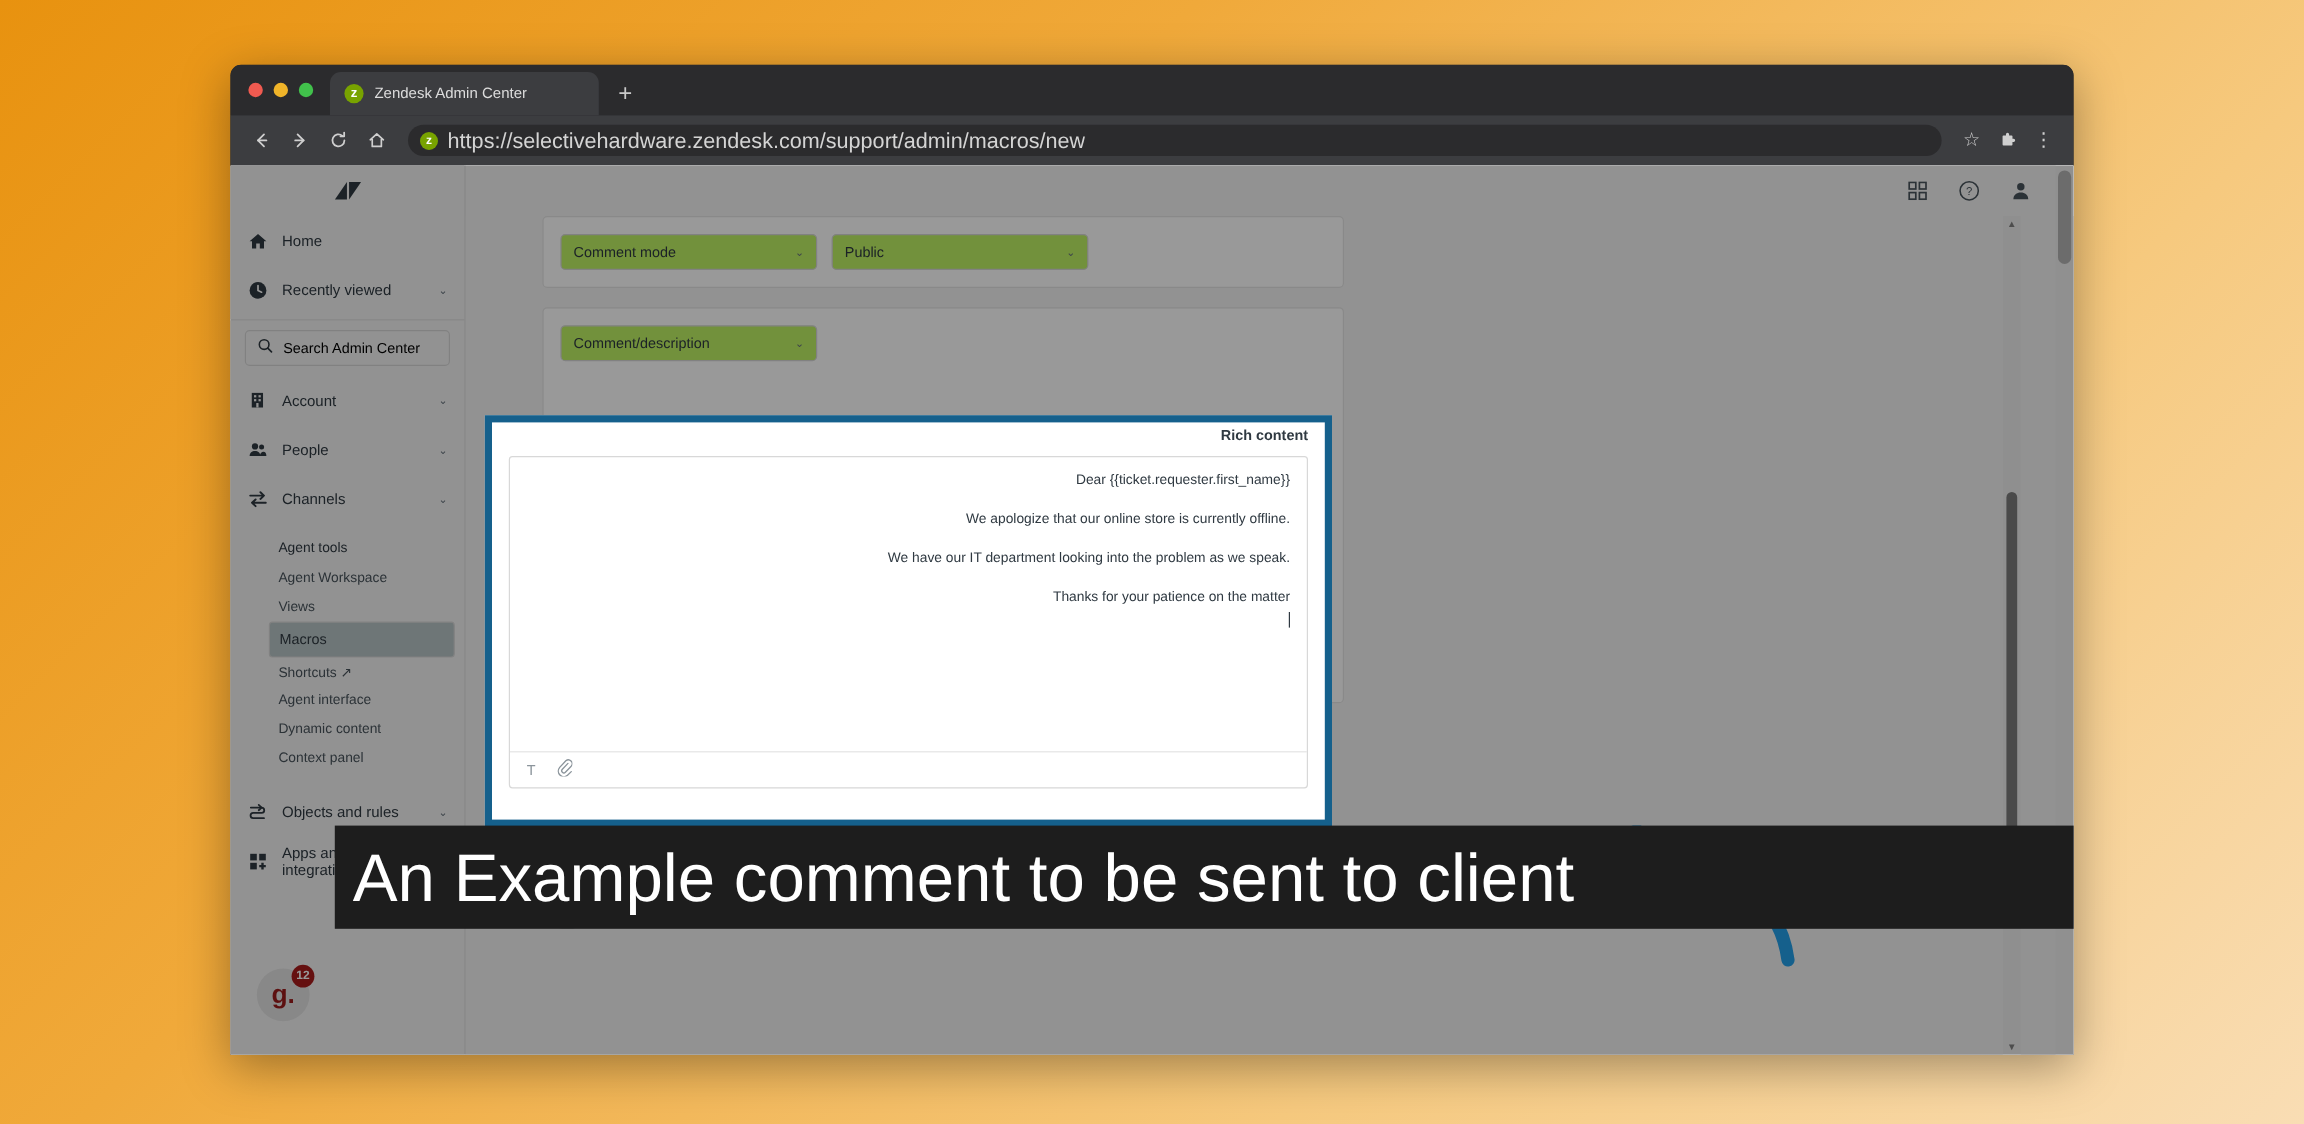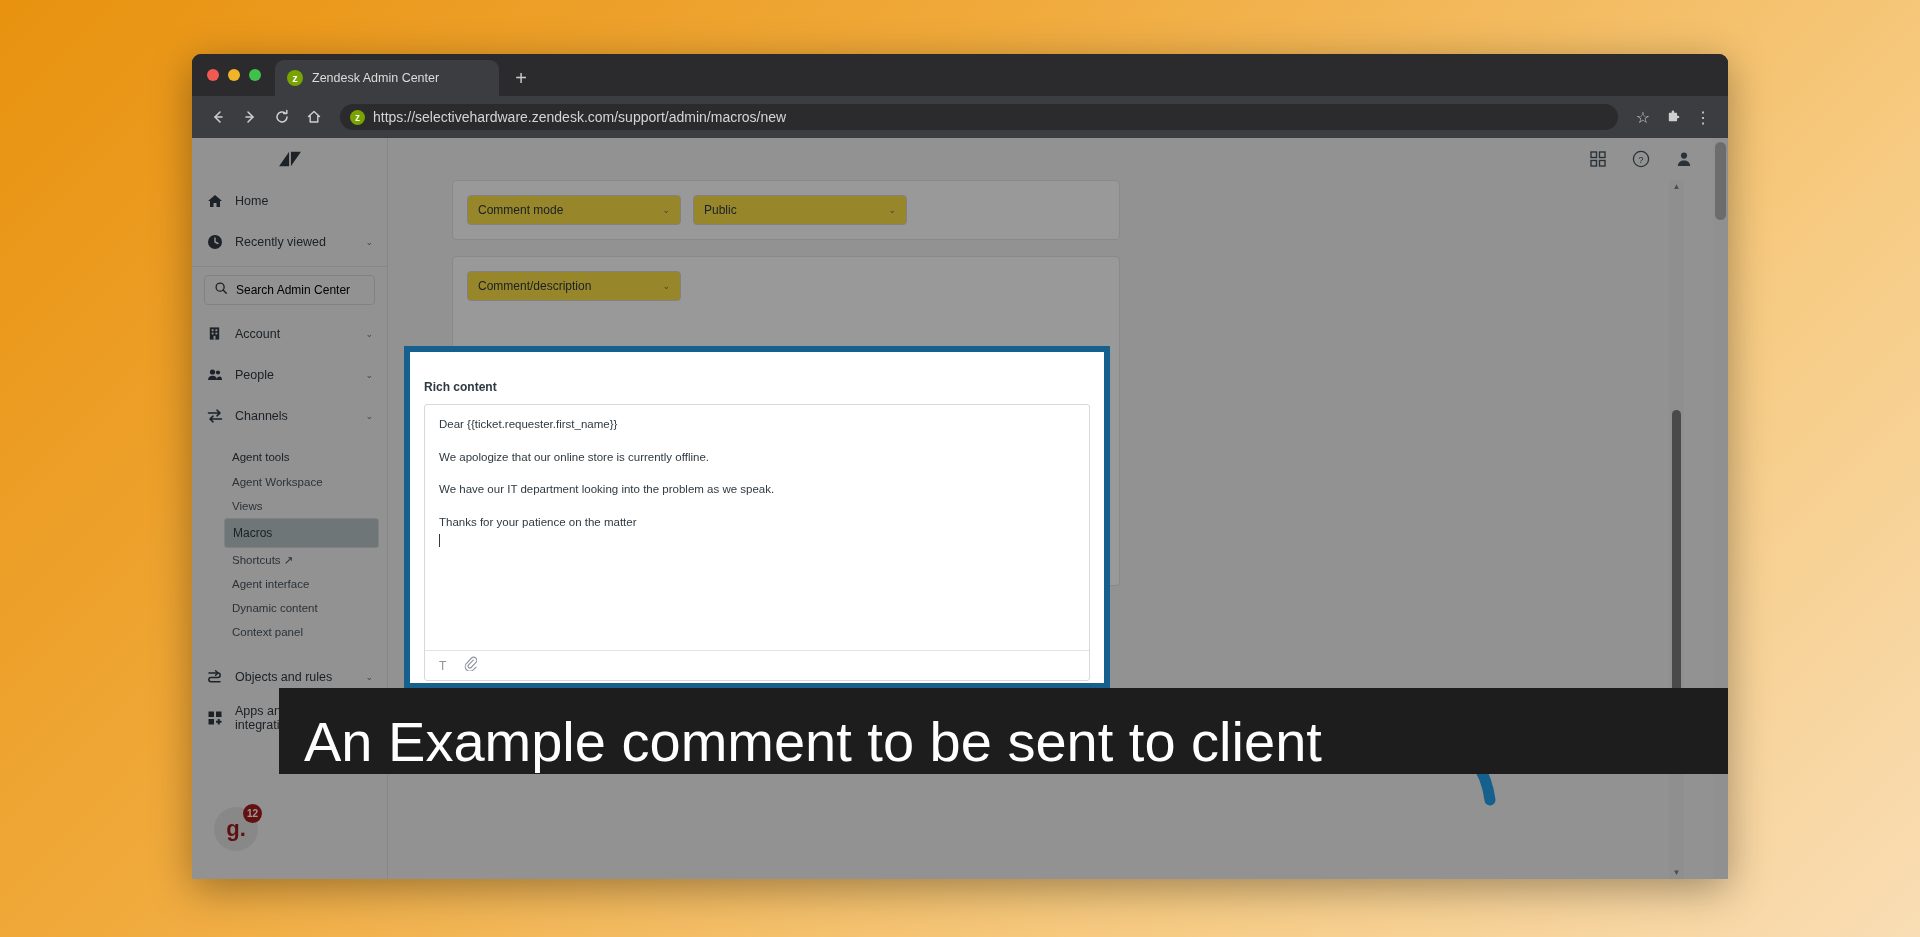--- a/index.html
+++ b/index.html
@@ -52,21 +52,21 @@
   }
   #omnibox {
     flex: 1 1 auto; height: 26px; margin: 0 8px; background: #2b2b2d; border-radius: 13px;
     display: flex; align-items: center; padding: 0 10px; gap: 8px; min-width: 0;
   }
   #omnibox .favicon {
     width: 15px; height: 15px; border-radius: 50%; background: #78a300;
     color: #fff; font-size: 10px; font-weight: bold;
     display: flex; align-items: center; justify-content: center; flex: 0 0 auto;
   }
-  #omnibox .url { color: #d4d4d4; font-size: 14px; white-space: nowrap; overflow: hidden; }
+  #omnibox .url { color: #d4d4d4; font-size: 18px; white-space: nowrap; overflow: hidden; }
   .rightbtn { width: 26px; height: 26px; display: flex; align-items: center; justify-content: center; color: #cfcfcf; }
 
   
   #viewport { position: relative; width: 1536px; height: 741px; background: #fff; display: flex; }
   #dim {
     position: absolute; inset: 0; background: rgba(0,0,0,0.40); z-index: 40; pointer-events: none;
   }
 
   
   #sidebar {
@@ -106,33 +106,33 @@
   
   #main { flex: 1 1 auto; position: relative; background: #f4f4f4; height: 741px; }
   #topbar { height: 42px; display: flex; align-items: center; justify-content: flex-end; gap: 26px;
     padding-right: 36px; background: #f4f4f4; }
   #topbar .ic { color: #49545c; display: flex; align-items: center; }
   #content { position: relative; height: 699px; padding: 0 0 0 64px; }
 
   .card { background: #fff; border: 1px solid #e4e4e4; border-radius: 4px; margin-bottom: 16px; padding: 14px; width: 668px; }
   .selrow { display: flex; gap: 12px; }
   .sel {
-    height: 30px; border: 1px solid #d8d8d8; border-radius: 4px; background: #fde047;
+    height: 30px; border: 1px solid #d8d8d8; border-radius: 4px; background: #bef264;
     display: flex; align-items: center; justify-content: space-between; padding: 0 10px;
     font-size: 12px; color: #2f3941;
   }
   .sel .cv { font-size: 9px; color: #68737d; }
   .sel.w1 { width: 214px; } .sel.w2 { width: 214px; }
 
   
   #hl {
     position: absolute; left: 212px; top: 208px; width: 706px; height: 343px;
     border: 6px solid #15608c; background: #fff; z-index: 60;
   }
-  #hl .inner { padding: 28px 14px; }
+  #hl .inner { padding: 4px 14px; text-align: right; }
   #rc-label { font-size: 12px; font-weight: bold; color: #2f3941; margin-bottom: 10px; }
   #editor { border: 1px solid #d8d8d8; border-radius: 3px; }
   #editor-body { height: 245px; padding: 12px 14px; font-size: 11.5px; color: #2f3941; line-height: 1.35; }
   #editor-body p { margin-bottom: 17px; }
   #caret { display: inline-block; width: 1px; height: 13px; background: #2f3941; vertical-align: -2px; }
   #editor-toolbar {
     height: 30px; border-top: 1px solid #e4e4e4; display: flex; align-items: center; gap: 18px;
     padding: 0 14px; color: #8b949b;
   }
 
@@ -151,21 +151,21 @@
   #inner-sb { position: absolute; right: 44px; top: 0; width: 15px; height: 699px; background: #efefef; z-index: 25; }
   #inner-sb .arw { height: 13px; display: flex; align-items: center; justify-content: center; color: #808080; font-size: 8px; }
   #inner-sb .thumb { position: absolute; left: 3px; top: 230px; width: 9px; height: 330px; background: #7c7c7c; border-radius: 5px; }
   #outer-sb { position: absolute; right: 0; top: 0; width: 15px; height: 741px; background: #f1f1f1; z-index: 25; }
   #outer-sb .thumb { position: absolute; left: 2px; top: 4px; width: 11px; height: 78px; background: #b5b5b5; border-radius: 6px; }
 
   
   #caption {
     position: absolute; left: 279px; top: 688px; width: 1449px; height: 86px;
     background: #1d1d1d; z-index: 90;
-    display: flex; align-items: flex-end; padding-left: 25px;
+    display: flex; align-items: center; padding-left: 15px;
   }
   #caption .txt { color: #fff; font-size: 56px; font-family: "Liberation Sans", sans-serif; white-space: nowrap; }
 </style>
 </head>
 <body>
 
 <div id="browser">
 
   <div id="tabstrip">
     <div class="traffic">

